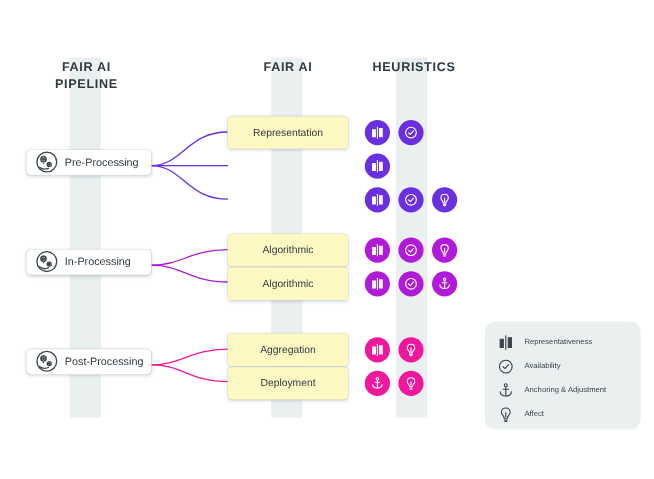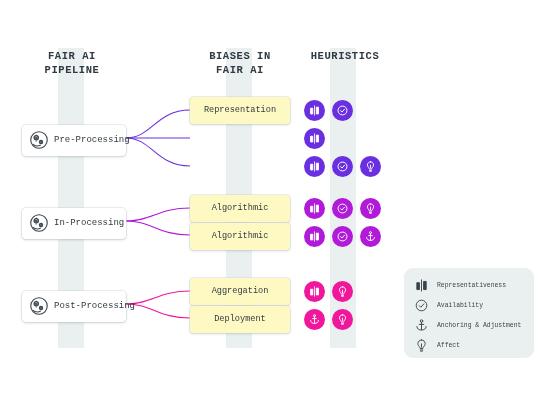--- a/index.html
+++ b/index.html
@@ -3,21 +3,21 @@
 <meta charset="utf-8">
 <style>
   html,body{margin:0;padding:0;}
   body{
     width:545px;height:399px;
     background:#ffffff;
     font-family:"Liberation Sans", sans-serif;
     overflow:hidden;
     position:relative;
   }
-  #stage{position:absolute;left:0;top:0;width:545px;height:399px;font-family:Liberation Mono, monospace;}
+  #stage{position:absolute;left:0;top:0;width:545px;height:399px;}
 
   
   .band{position:absolute;background:#eaf0f0;top:48px;height:300px;width:26px;}
   .band.b1{left:58px;}
   .band.b2{left:226px;}
   .band.b3{left:330px;}
 
   
   .col-head{
     position:absolute;
@@ -31,21 +31,21 @@
   }
   .col-head.c1{left:22px;top:50px;width:100px;}
   .col-head.c2{left:192px;top:50px;width:96px;}
   .col-head.c3{left:300px;top:50px;width:90px;}
 
   
   #links{position:absolute;left:0;top:0;width:545px;height:399px;pointer-events:none;}
 
   
   .stage{
-    position:absolute;left:22px;width:104px;height:31px;
+    position:absolute;left:22px;width:104px;height:21px;
     background:#ffffff;border-radius:4px;
     box-shadow:0 1px 3px rgba(40,60,70,.18), 0 0 0 .5px rgba(210,218,222,.8);
     display:flex;align-items:center;
   }
   .stage .sic{width:22px;height:22px;margin-left:6px;flex:0 0 22px;}
   .stage .slab{
     font-size:9px;color:#303a41;margin-left:4px;white-space:nowrap;
   }
 
   
@@ -80,21 +80,20 @@
 
   <div class="band b1"></div>
   <div class="band b2"></div>
   <div class="band b3"></div>
 
   <div class="col-head c1">
     <div>FAIR AI</div>
     <div>PIPELINE</div>
   </div>
   <div class="col-head c2">
-    <div>BIASES IN</div>
     <div>FAIR AI</div>
   </div>
   <div class="col-head c3">
     <div>HEURISTICS</div>
   </div>
 
   <svg id="links" viewBox="0 0 545 399">
 
     <path d="M126,138 C152,138 156,110 190,110" fill="none" stroke="#6a2fe0" stroke-width="1.1"></path>
     <path d="M126,138 C152,138 160,138 190,138" fill="none" stroke="#6a2fe0" stroke-width="1.1"></path>

